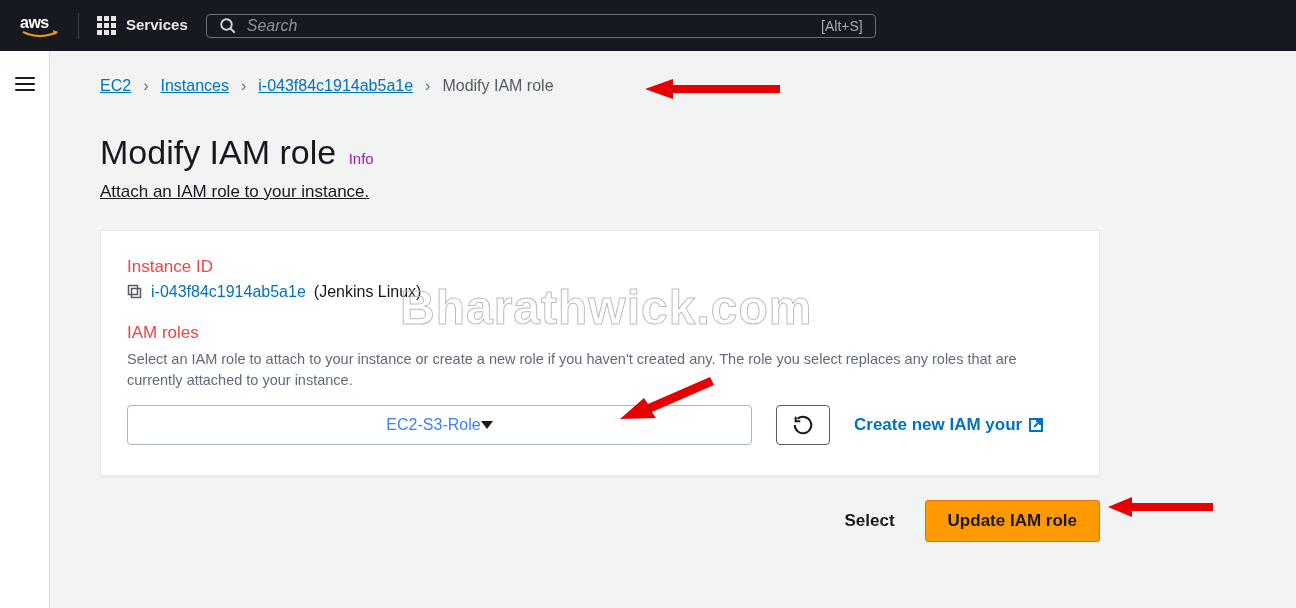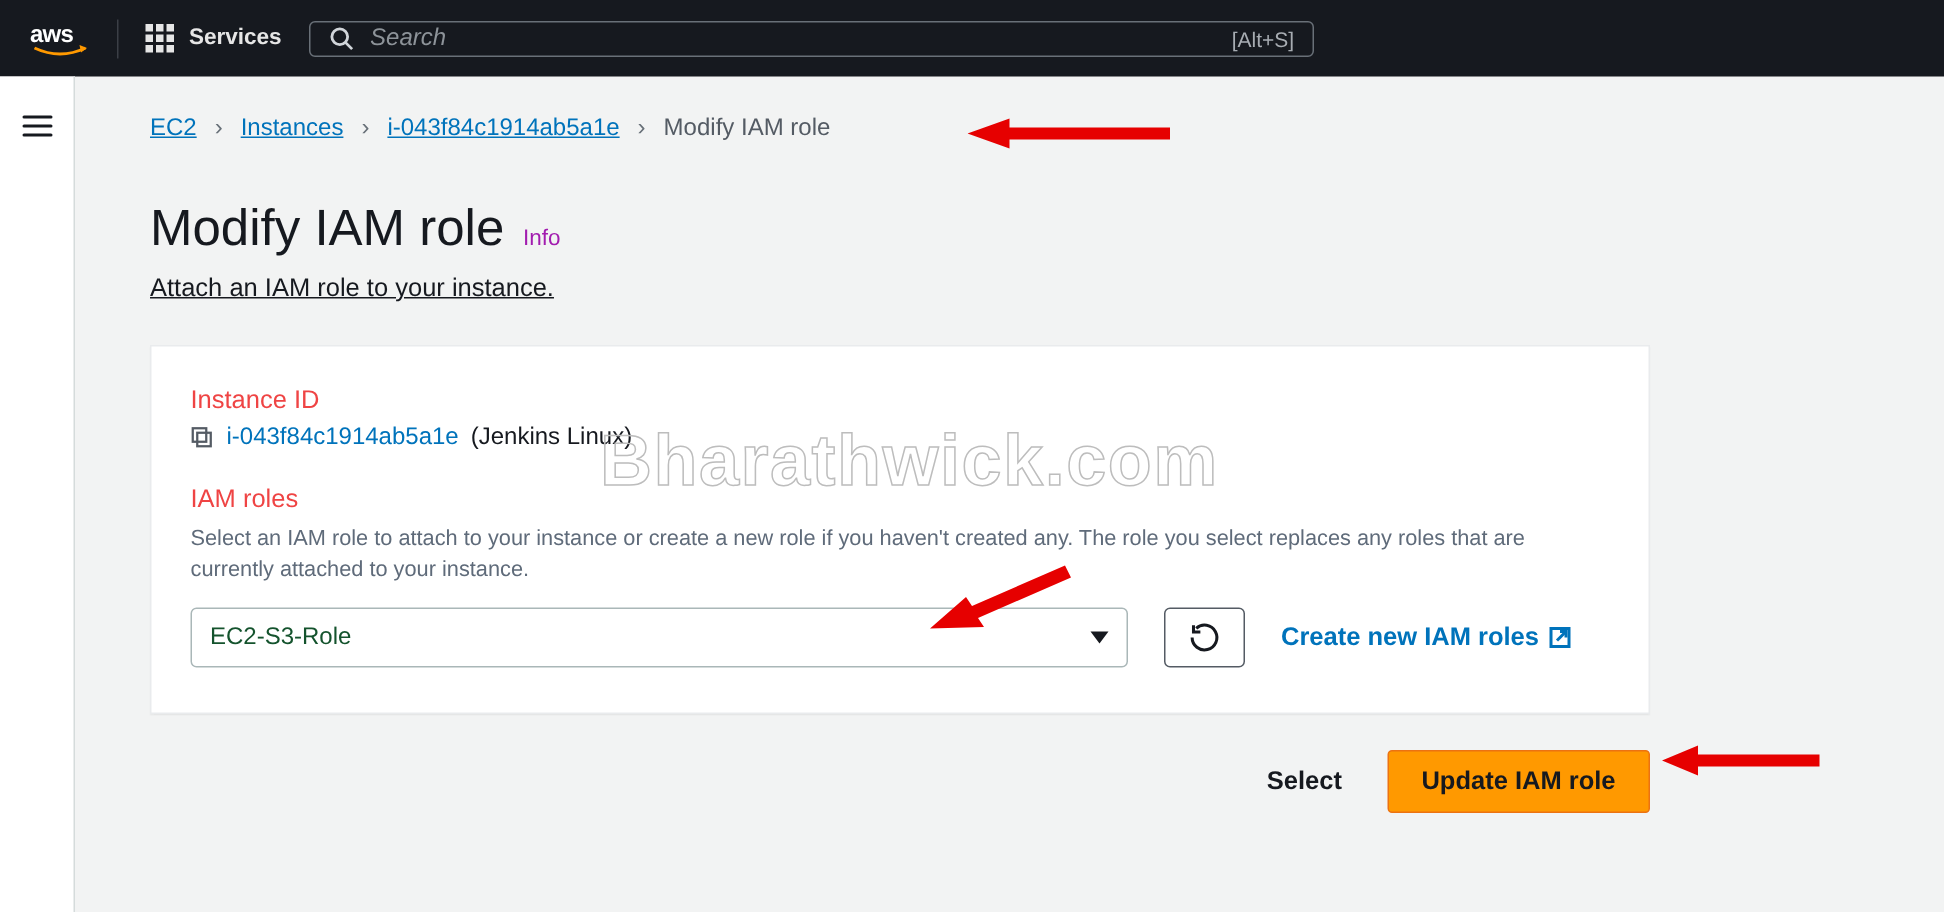--- a/index.html
+++ b/index.html
@@ -41,21 +41,21 @@
 
   .field-label { font-size:17px; color:#ef4444; margin-bottom:6px; }
   .instance-row { display:flex; align-items:center; gap:8px; margin-bottom:22px; font-size:16px; }
   .copy-icon { width:16px; height:16px; display:inline-flex; color:#545b64; }
   .instance-link { color:#0073bb; cursor:pointer; }
   .instance-name { color:#16191f; }
 
   .help-text { font-size:14.5px; color:#5f6b7a; line-height:1.45; margin-bottom:14px; max-width:940px; }
 
   .controls-row { display:flex; align-items:center; gap:24px; }
-  .select-box { width:625px; height:40px; border:1px solid #aab7b8; border-radius:4px; background:#fff; display:flex; align-items:center; justify-content:space-between; padding:0 12px; cursor:pointer; font-size:16px; color:#14532d; }
+  .select-box { width:625px; height:40px; border:1px solid #aab7b8; border-radius:4px; background:#fff; display:flex; align-items:center; justify-content:center; padding:0 12px; cursor:pointer; font-size:16px; color:#3b82f6; }
   .select-caret { width:0; height:0; border-left:6px solid transparent; border-right:6px solid transparent; border-top:8px solid #16191f; }
   .refresh-btn { width:54px; height:40px; border:1px solid #545b64; border-radius:4px; background:#fff; display:flex; align-items:center; justify-content:center; cursor:pointer; }
   .create-link { color:#0073bb; font-size:17px; font-weight:600; display:flex; align-items:center; gap:6px; cursor:pointer; }
   .ext-icon { width:16px; height:16px; }
 
   .footer-row { width:1000px; display:flex; justify-content:flex-end; gap:24px; margin-top:24px; align-items:center; }
   .btn-cancel { background:transparent; border:none; color:#16191f; font-size:17px; font-weight:600; cursor:pointer; padding:10px 6px; }
   .btn-primary { background:#ff9900; border:1px solid #ec7211; color:#16191f; font-size:17px; font-weight:700; padding:10px 22px; border-radius:3px; cursor:pointer; }
 
   
@@ -148,21 +148,21 @@
         <span>EC2-S3-Role</span>
         <span class="select-caret"></span>
       </div>
       <div class="refresh-btn">
         <svg width="22" height="22" viewBox="0 0 24 24" fill="none" stroke="#16191f" stroke-width="2.2">
           <path d="M3 12a9 9 0 1 0 3-6.7"></path>
             <polyline points="4 3 4 8 9 8"></polyline>
         </svg>
       </div>
       <div class="create-link">
-        <span>Create new IAM roles</span>
+        <span>Create new IAM your</span>
         <svg class="ext-icon" viewBox="0 0 16 16" fill="none" stroke="#0073bb" stroke-width="2">
           <rect x="2" y="2" width="12" height="12"></rect>
             <path d="M6 10 L12 4"></path>
             <path d="M8 4 H12 V8"></path>
         </svg>
       </div>
     </div>
   </div>
 
   <div class="footer-row">

